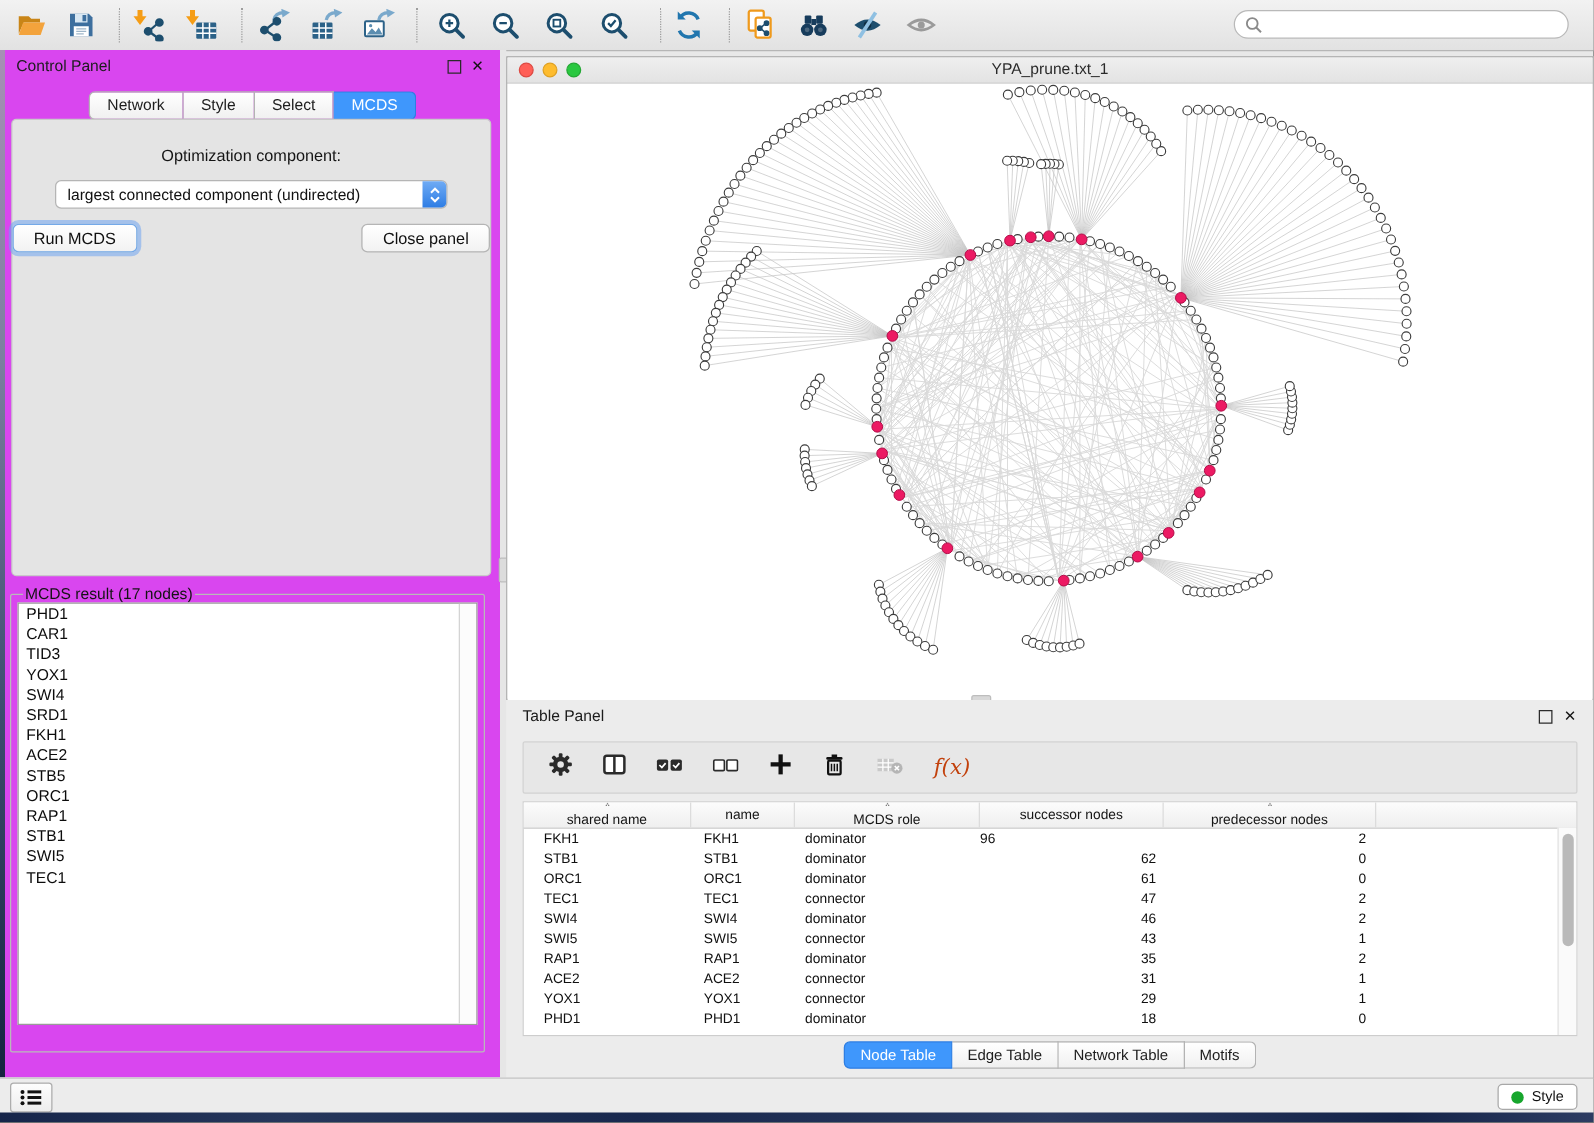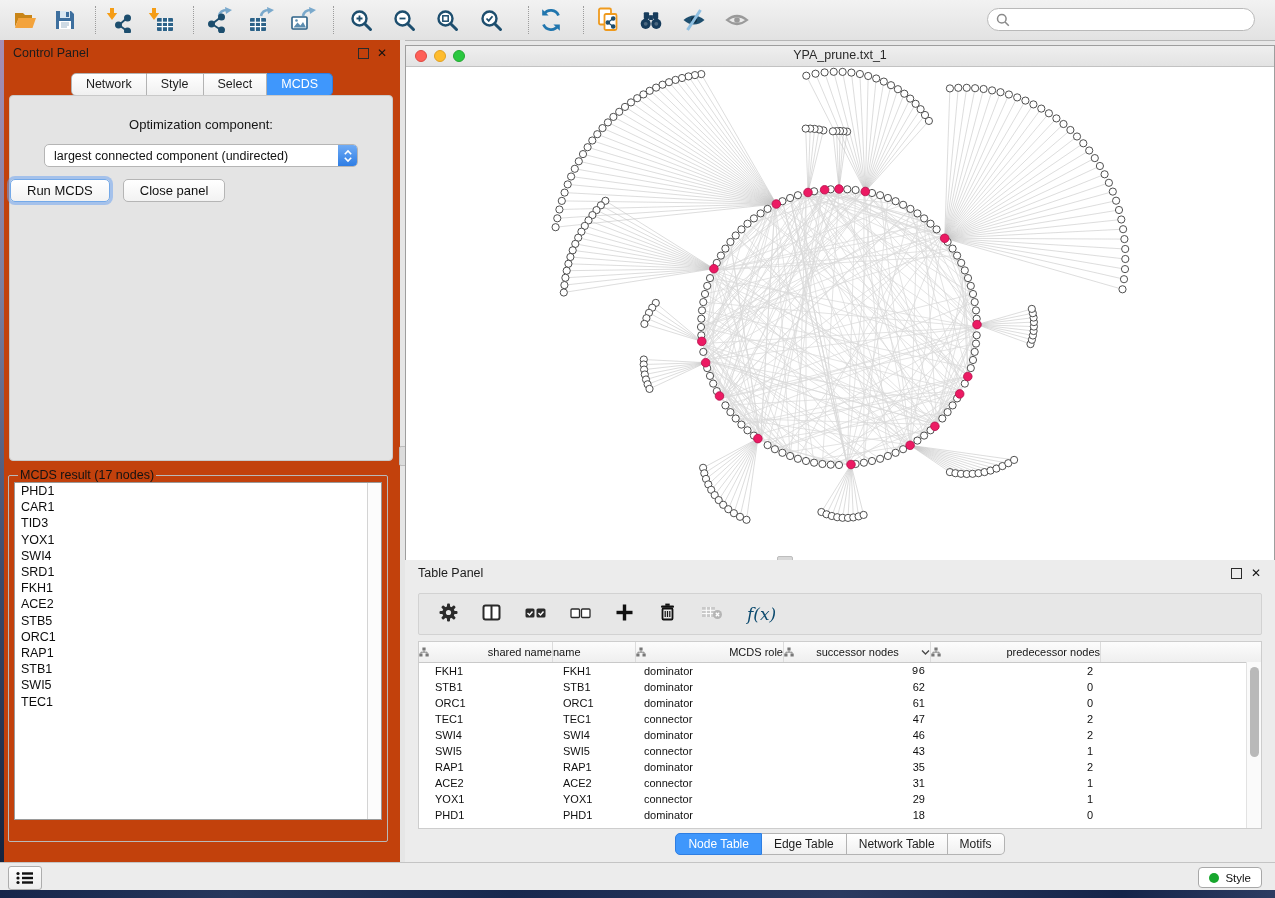--- a/index.html
+++ b/index.html
@@ -14,40 +14,40 @@
   
   .toolbar{position:absolute;left:0;top:0;width:1275px;height:40px;
     background:linear-gradient(#f2f2f2,#e2e2e2);border-bottom:1px solid #b6b6b6;}
   .tb-btn{position:absolute;top:7px;width:26px;height:26px;display:flex;align-items:center;justify-content:center;}
   .tb-sep{position:absolute;top:6px;width:0;height:28px;border-left:1px dotted #9d9d9d;}
   .search-box{position:absolute;right:20px;top:8px;width:268px;height:23px;background:#fff;
     border:1px solid #b9b9b9;border-radius:12px;display:flex;align-items:center;padding-left:8px;box-sizing:border-box;}
   .search-box input{border:none;outline:none;flex:1;font-size:12px;background:transparent;margin-left:5px;
     font-family:"Liberation Sans",sans-serif;}
   
-  .control-panel{position:absolute;left:4px;top:40px;width:396px;height:822px;background:#c2410c;}
+  .control-panel{position:absolute;left:4px;top:40px;width:396px;height:822px;background:#d946ef;}
   .panel-header{position:relative;height:26px;}
   .panel-title{position:absolute;left:9px;top:0;line-height:26px;font-size:12.5px;color:#1c1c1c;}
   .win-float{position:absolute;top:8px;width:9px;height:9px;border:1.5px solid #2b2b2b;background:transparent;}
   .win-close{position:absolute;top:5px;font-size:12px;font-weight:700;color:#111;line-height:16px;}
   .cp-tabs{position:absolute;left:0;top:33px;width:100%;display:flex;justify-content:center;}
   .seg-tab{height:21px;line-height:21px;padding:0 14px;background:linear-gradient(#ffffff,#f0f0f0);
     border:1px solid #b3b3b3;border-left:none;font-size:12.5px;color:#1d1d1d;}
   .seg-tab:first-child{border-left:1px solid #b3b3b3;border-radius:5px 0 0 5px;}
   .seg-tab:last-child{border-radius:0 5px 5px 0;}
   .seg-tab.selected{background:#3f97fc;border-color:#2e7ee2;color:#fff;}
   .cp-content{position:absolute;left:5px;top:55px;width:382px;height:364px;background:#e4e4e4;
     border:1px solid #c9c9c9;border-radius:4px;}
   .opt-label{margin-top:21px;text-align:center;font-size:13px;color:#151515;}
   .select{width:314px;height:23px;margin:12px auto 0;background:#fff;border:1px solid #b5b5b5;border-radius:5px;
     position:relative;display:flex;align-items:center;box-sizing:border-box;}
   .select .val{flex:1;font-size:12.5px;color:#111;padding-left:9px;white-space:nowrap;overflow:hidden;}
   .select .spin{width:19px;height:21px;border-radius:0 4px 4px 0;background:linear-gradient(#6fabf5,#2e7de4);
     display:flex;align-items:center;justify-content:center;}
-  .btn-row{display:flex;justify-content:flex-start;gap:13px;margin-top:12px;}
+  .btn-row{display:flex;justify-content:space-between;gap:13px;margin-top:12px;}
   .btn{height:23px;line-height:21px;padding:0 16px;background:linear-gradient(#ffffff,#f2f2f2);
     border:1px solid #b5b5b5;border-radius:5px;font-size:13px;color:#111;box-sizing:border-box;}
   .btn.focused{border-color:#74a9e8;box-shadow:0 0 0 3px rgba(112,164,240,.55);}
   fieldset.mcds-box{position:absolute;left:4px;top:428px;width:380px;height:374px;margin:0;padding:0 5px 6px;
     border:1px solid #b9b9b9;border-radius:2px;box-sizing:border-box;background:transparent;}
   fieldset.mcds-box legend{font-size:12.5px;color:#131313;padding:0 2px;margin-left:4px;}
   .mcds-list{position:relative;width:100%;height:338px;background:#fff;border:1px solid #9a9a9a;box-sizing:border-box;overflow:hidden;}
   .mcds-item{font-size:12.5px;line-height:16.2px;padding-left:6px;color:#0c0c0c;}
   .mcds-scroll{position:absolute;right:0;top:0;bottom:0;width:13px;background:#fcfcfc;border-left:1px solid #d4d4d4;}
   
@@ -58,26 +58,26 @@
   .net-window{position:absolute;left:405px;top:45px;width:870px;height:515px;border:1px solid #9e9e9e;
     box-sizing:border-box;background:#fff;}
   .net-titlebar{position:relative;height:20px;background:linear-gradient(#efefef,#e3e3e3);border-bottom:1px solid #c2c2c2;}
   .traffic{position:absolute;top:4px;width:12px;height:12px;border-radius:50%;box-sizing:border-box;}
   .net-title{position:absolute;left:0;right:0;text-align:center;line-height:19px;font-size:12.5px;color:#2a2a2a;}
   .net-canvas{position:relative;width:868px;height:493px;background:#fff;}
   
   .table-panel{position:absolute;left:405px;top:560px;width:870px;height:302px;background:#ececec;}
   .tp-toolbar{position:absolute;left:13px;top:33px;width:844px;height:42px;background:#e7e7e7;
     border:1px solid #d2d2d2;border-radius:2px;display:flex;align-items:center;gap:24px;padding-left:20px;box-sizing:border-box;}
-  .fx{font-family:"DejaVu Serif",serif;font-style:italic;color:#0c4a6e;font-size:17px;}
+  .fx{font-family:"DejaVu Serif",serif;font-style:italic;color:#c2410c;font-size:17px;}
   .node-table{position:absolute;left:13px;top:81px;width:844px;height:188px;background:#fff;border:1px solid #cdcdcd;box-sizing:border-box;}
   .nt-header{display:grid;grid-template-columns:134px 83px 148px 147px 170px 1fr;height:20px;
     background:linear-gradient(#fcfcfc,#efefef);border-bottom:1px solid #c9c9c9;}
-  .nt-hcell{display:flex;align-items:center;justify-content:space-between;gap:5px;font-size:11px;color:#151515;
-    border-right:1px solid #dcdcdc;overflow:hidden;white-space:nowrap;}
+  .nt-hcell{display:flex;align-items:center;justify-content:center;gap:5px;font-size:11px;color:#151515;
+    border-right:1px solid #dcdcdc;overflow:hidden;white-space:nowrap;flex-direction:column;}
   .nt-hcell:last-child{border-right:none;}
   .nt-row{display:grid;grid-template-columns:134px 83px 148px 147px 170px 1fr;height:16px;}
   .nt-cell{font-size:11px;line-height:16px;color:#101010;white-space:nowrap;overflow:hidden;box-sizing:border-box;}
   .nt-scroll{position:absolute;right:0;top:20px;bottom:0;width:14px;background:#fafafa;border-left:1px solid #e2e2e2;}
   .nt-thumb{position:absolute;right:2px;top:5px;width:9px;height:90px;border-radius:4.5px;background:#b9b9b9;}
   .tp-tabs{position:absolute;left:0;top:273px;width:100%;display:flex;justify-content:center;}
   .tp-tabs .seg-tab{height:20px;line-height:20px;font-size:12px;padding:0 12px;}
   
   .status-bar{position:absolute;left:0;top:862px;width:1275px;height:28px;background:#ececec;border-top:1px solid #c4c4c4;box-sizing:border-box;}
   .list-btn{position:absolute;left:8px;top:3px;width:32px;height:22px;background:linear-gradient(#fdfdfd,#ededed);
@@ -1118,21 +1118,21 @@
             </svg>
             <span>predecessor nodes</span>
           </div>
           <div class="nt-hcell"></div>
         </div>
       <div>
           <div class="nt-row">
             <div class="nt-cell" style="padding-left: 16px; text-align: left;">FKH1</div>
             <div class="nt-cell" style="padding-left: 10px; text-align: left;">FKH1</div>
             <div class="nt-cell" style="padding-left: 8px; text-align: left;">dominator</div>
-            <div class="nt-cell" style="padding-right: 6px; text-align: right; font-family: Liberation Mono, monospace;">96</div>
+            <div class="nt-cell" style="padding-right: 6px; text-align: left;">96</div>
             <div class="nt-cell" style="padding-right: 8px; text-align: right;">2</div>
             <div class="nt-cell"></div>
           </div>
           <div class="nt-row">
             <div class="nt-cell" style="padding-left: 16px; text-align: left;">STB1</div>
             <div class="nt-cell" style="padding-left: 10px; text-align: left;">STB1</div>
             <div class="nt-cell" style="padding-left: 8px; text-align: left;">dominator</div>
             <div class="nt-cell" style="padding-right: 6px; text-align: right;">62</div>
             <div class="nt-cell" style="padding-right: 8px; text-align: right;">0</div>
             <div class="nt-cell"></div>

